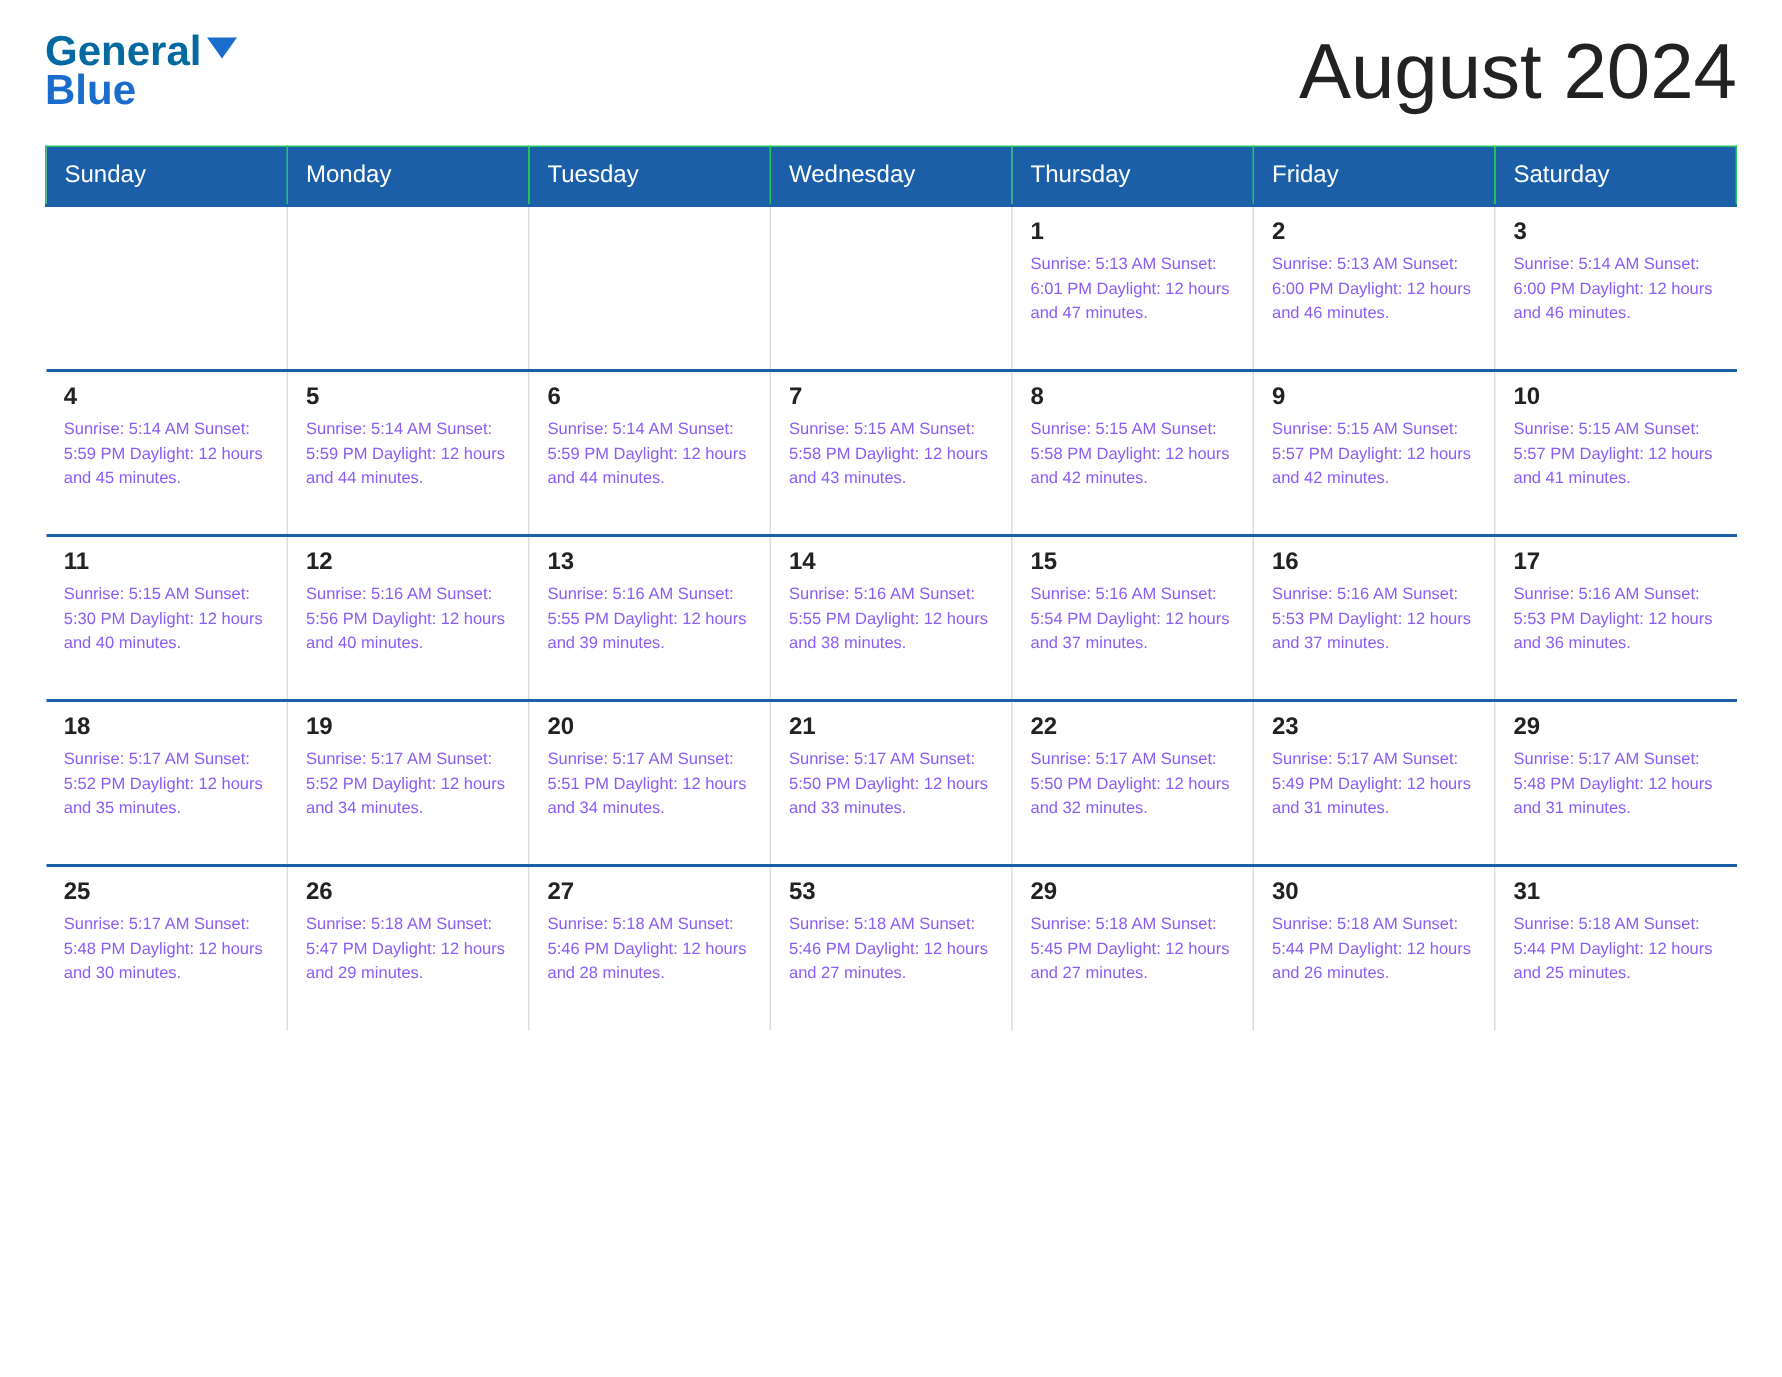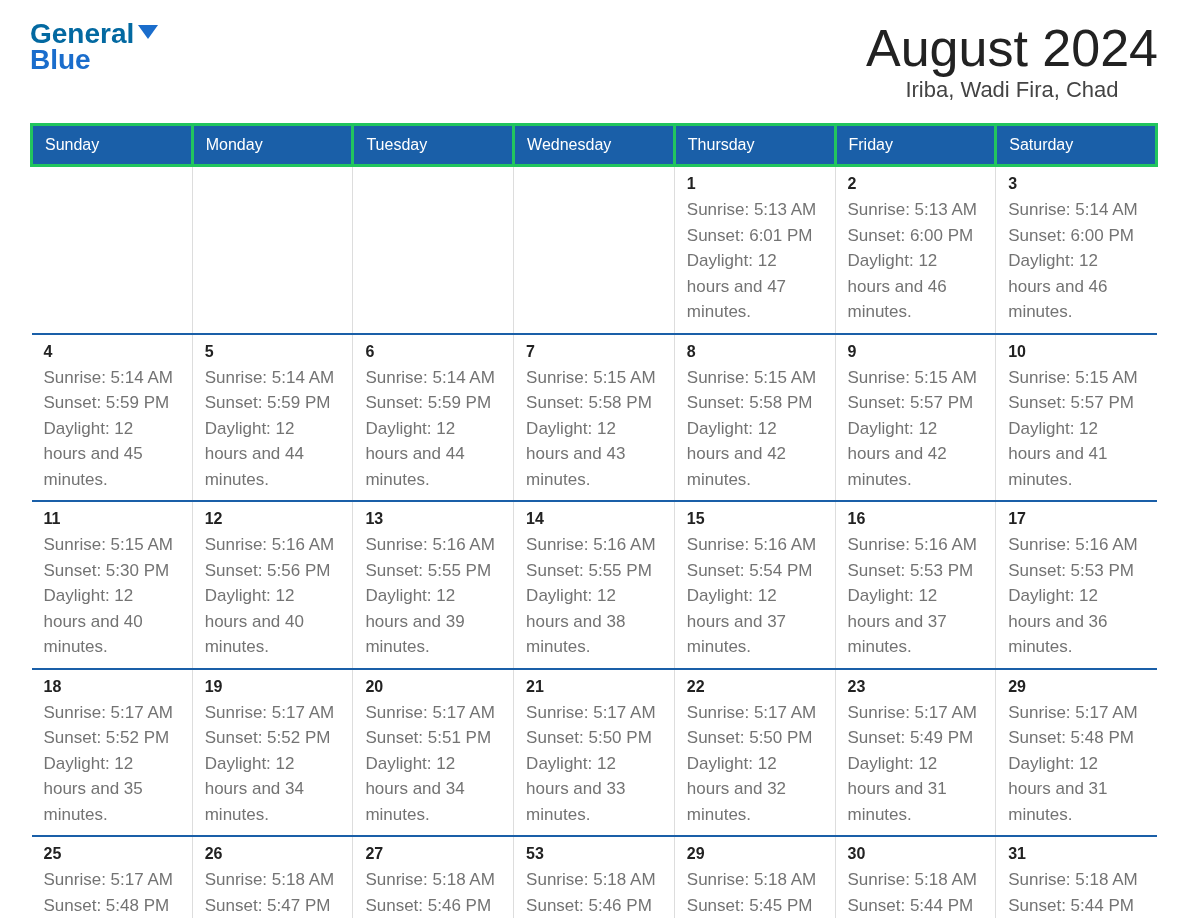--- a/index.html
+++ b/index.html
@@ -65,21 +65,21 @@
     }
     thead tr {
       background-color: #1a5fa8;
     }
     thead th {
       color: #fff;
       font-size: 16px;
       font-weight: normal;
       padding: 10px 12px;
       text-align: left;
-      border: 3px solid #22c55e;
+      border: 1px solid #22c55e;
     }
     tbody tr {
       border-top: 2px solid #1a5fa8;
     }
     tbody td {
       vertical-align: top;
       padding: 8px 12px;
       font-size: 13px;
       color: #222;
       border-left: 1px solid #ddd;
@@ -90,43 +90,42 @@
       border-left: none;
     }
     .day-num {
       font-size: 16px;
       font-weight: bold;
       color: #222;
       display: block;
       margin-bottom: 4px;
     }
     .sun-info {
-      font-size: 17px;
-      color: #737373;
+      font-size: 11px;
+      color: #8b5cf6;
       line-height: 1.5;
     }
     .empty-cell {
       background: #fff;
     }
   </style>
 </head>
 <body>
 
 <div class="header">
   <div class="logo">
     <div>
       <span class="logo-general">
         General<span class="logo-triangle"></span>
       </span>
     </div>
     <div class="logo-blue">Blue</div>
   </div>
   <div class="title-area">
     <h1>August 2024</h1>
-    <h2>Iriba, Wadi Fira, Chad</h2>
   </div>
 </div>
 
 <table>
   <thead>
     <tr>
     <th>Sunday</th>
         <th>Monday</th>
         <th>Tuesday</th>
         <th>Wednesday</th>

